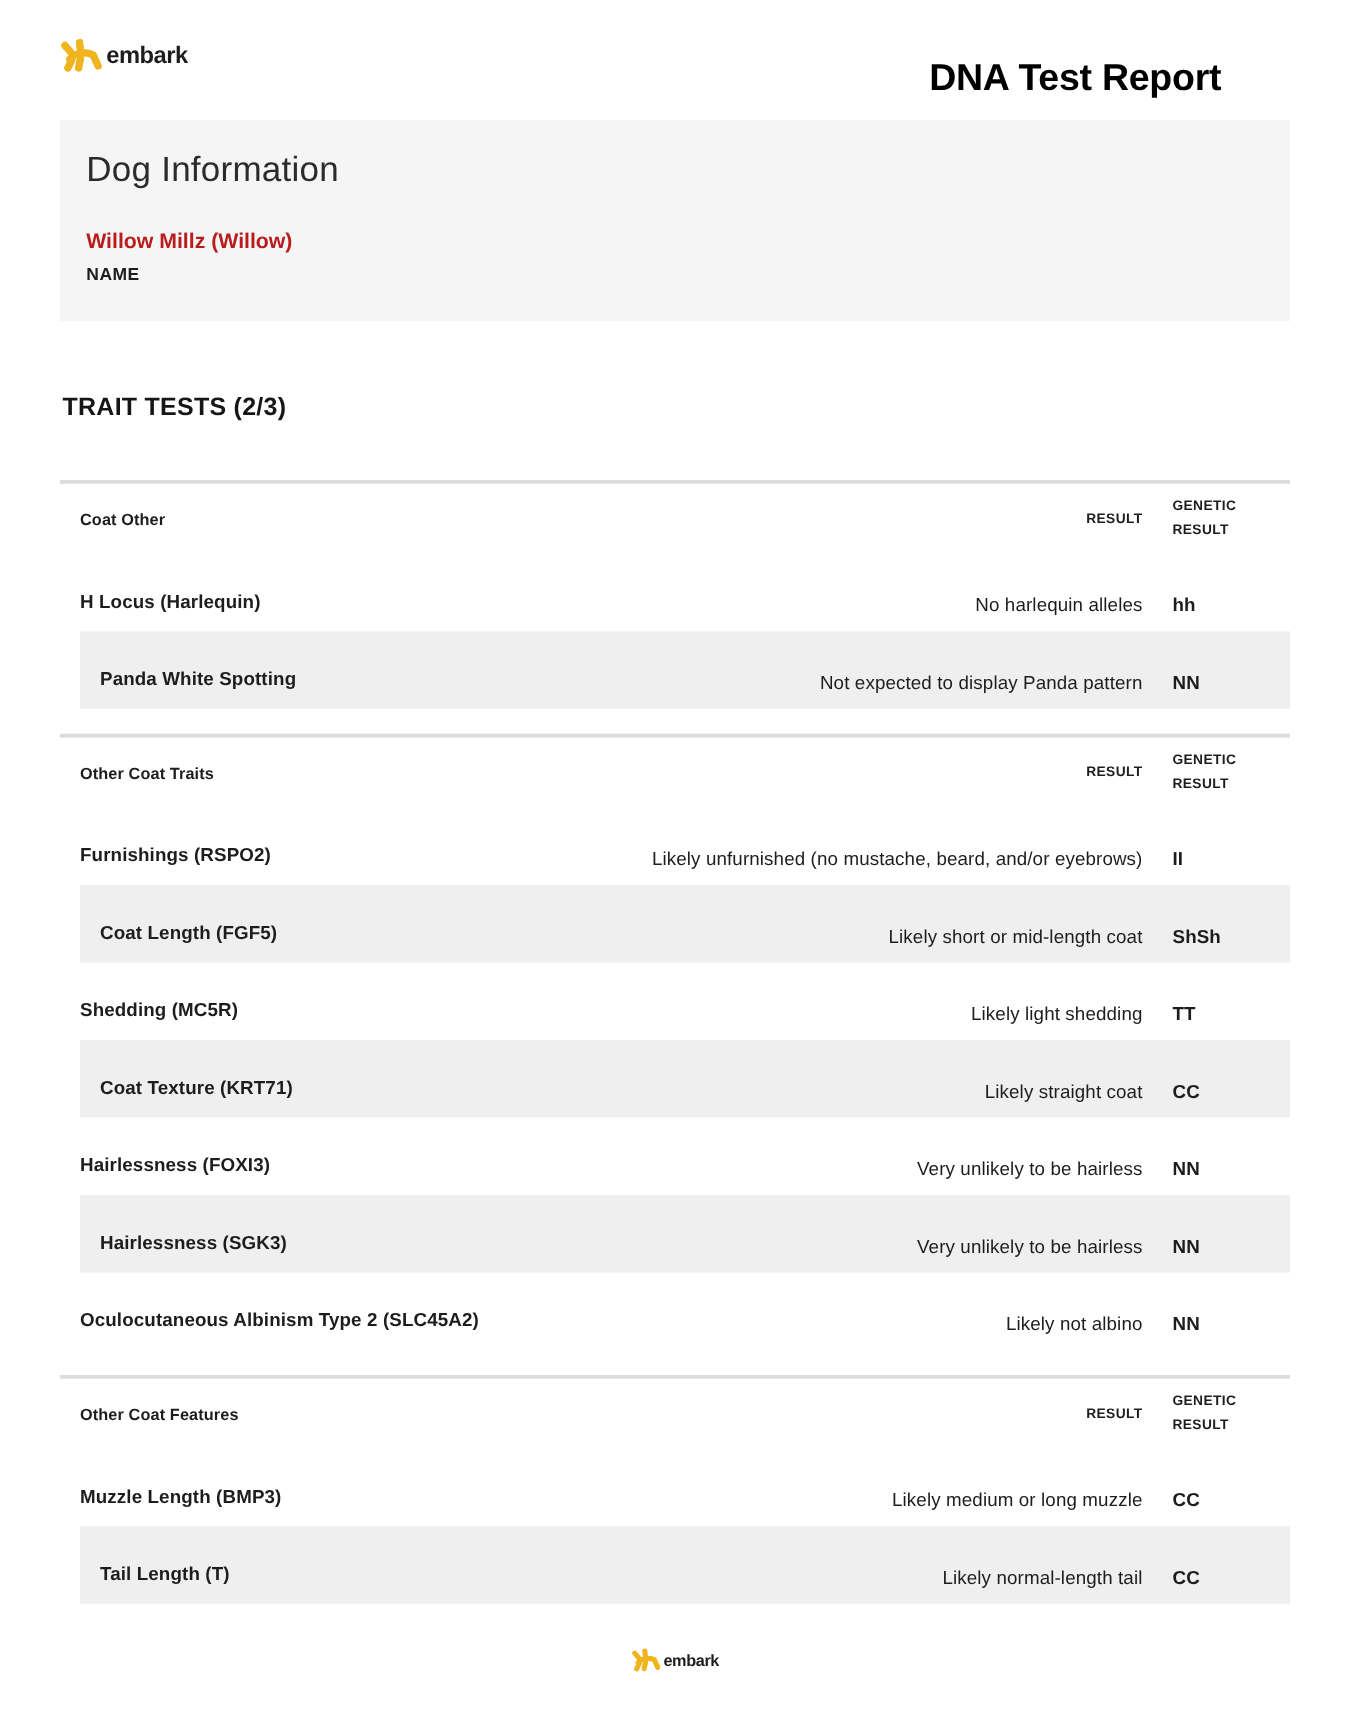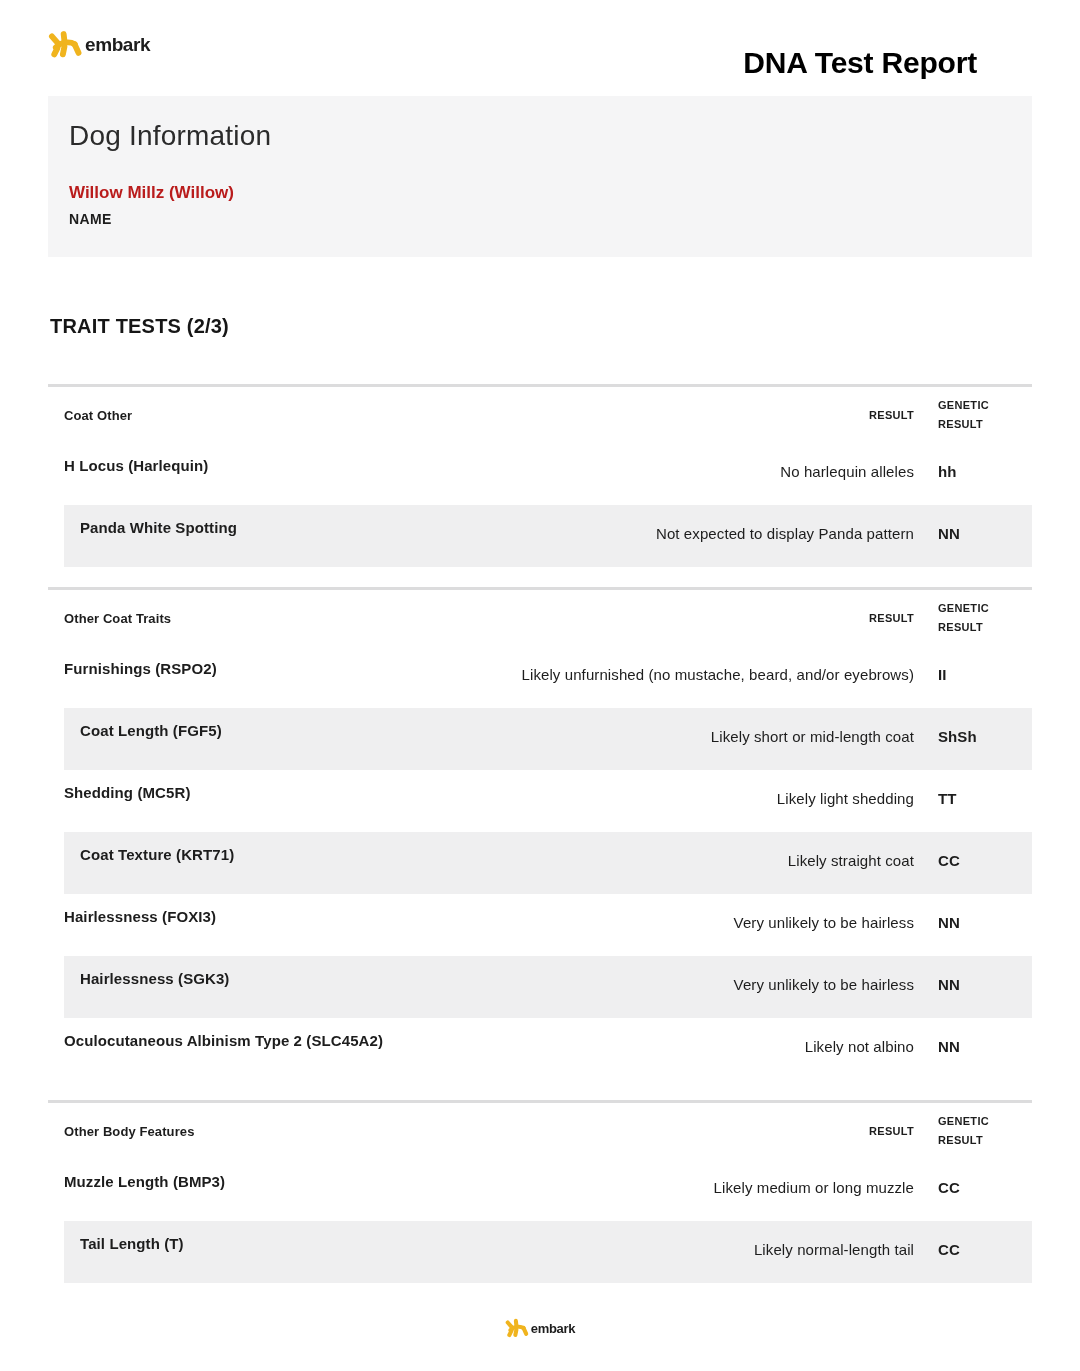--- a/index.html
+++ b/index.html
@@ -28,21 +28,21 @@
   .thead, .trow { display:flex; padding:0 16px; box-sizing:border-box; }
   .col-name { flex:0 0 400px; }
   .col-result { flex:1 1 auto; text-align:right; }
   .col-gen { flex:0 0 78px; margin-left:24px; }
 
   .thead { min-height:56px; align-items:center; }
   .thead .col-name { font-size:13px; font-weight:700; letter-spacing:0.1px; }
   .thead .col-result { font-size:11px; font-weight:700; letter-spacing:0.3px; }
   .thead .col-gen { font-size:11px; font-weight:700; letter-spacing:0.3px; line-height:1.75; }
 
-  .trow { min-height:62px; align-items:flex-start; }
+  .trow { min-height:62px; align-items:center; }
   .trow .col-name { font-size:15px; font-weight:700; padding-top:14px; letter-spacing:0.1px; }
   .trow .col-result { font-size:15px; font-weight:400; padding-top:20px; letter-spacing:0.1px; }
   .trow .col-gen { font-size:15px; font-weight:700; padding-top:20px; letter-spacing:0.1px; }
   .trow.alt { background:#efeff0;margin-left:16px; }
 
   
   .footer { position:absolute; left:0; right:0; bottom:32px; display:flex; justify-content:center; }
 </style>
 </head>
 <body>
@@ -132,21 +132,21 @@
     </div>
     <div class="trow">
       <div class="col-name">Oculocutaneous Albinism Type 2 (SLC45A2)</div>
       <div class="col-result">Likely not albino</div>
       <div class="col-gen">NN</div>
     </div>
   </section>
 
   <section class="tsection">
     <div class="thead">
-      <div class="col-name">Other Body Features</div>
+      <div class="col-name">Other Coat Features</div>
       <div class="col-result">RESULT</div>
       <div class="col-gen">GENETIC RESULT</div>
     </div>
     <div class="trow">
       <div class="col-name">Muzzle Length (BMP3)</div>
       <div class="col-result">Likely medium or long muzzle</div>
       <div class="col-gen">CC</div>
     </div>
     <div class="trow alt">
       <div class="col-name">Tail Length (T)</div>

